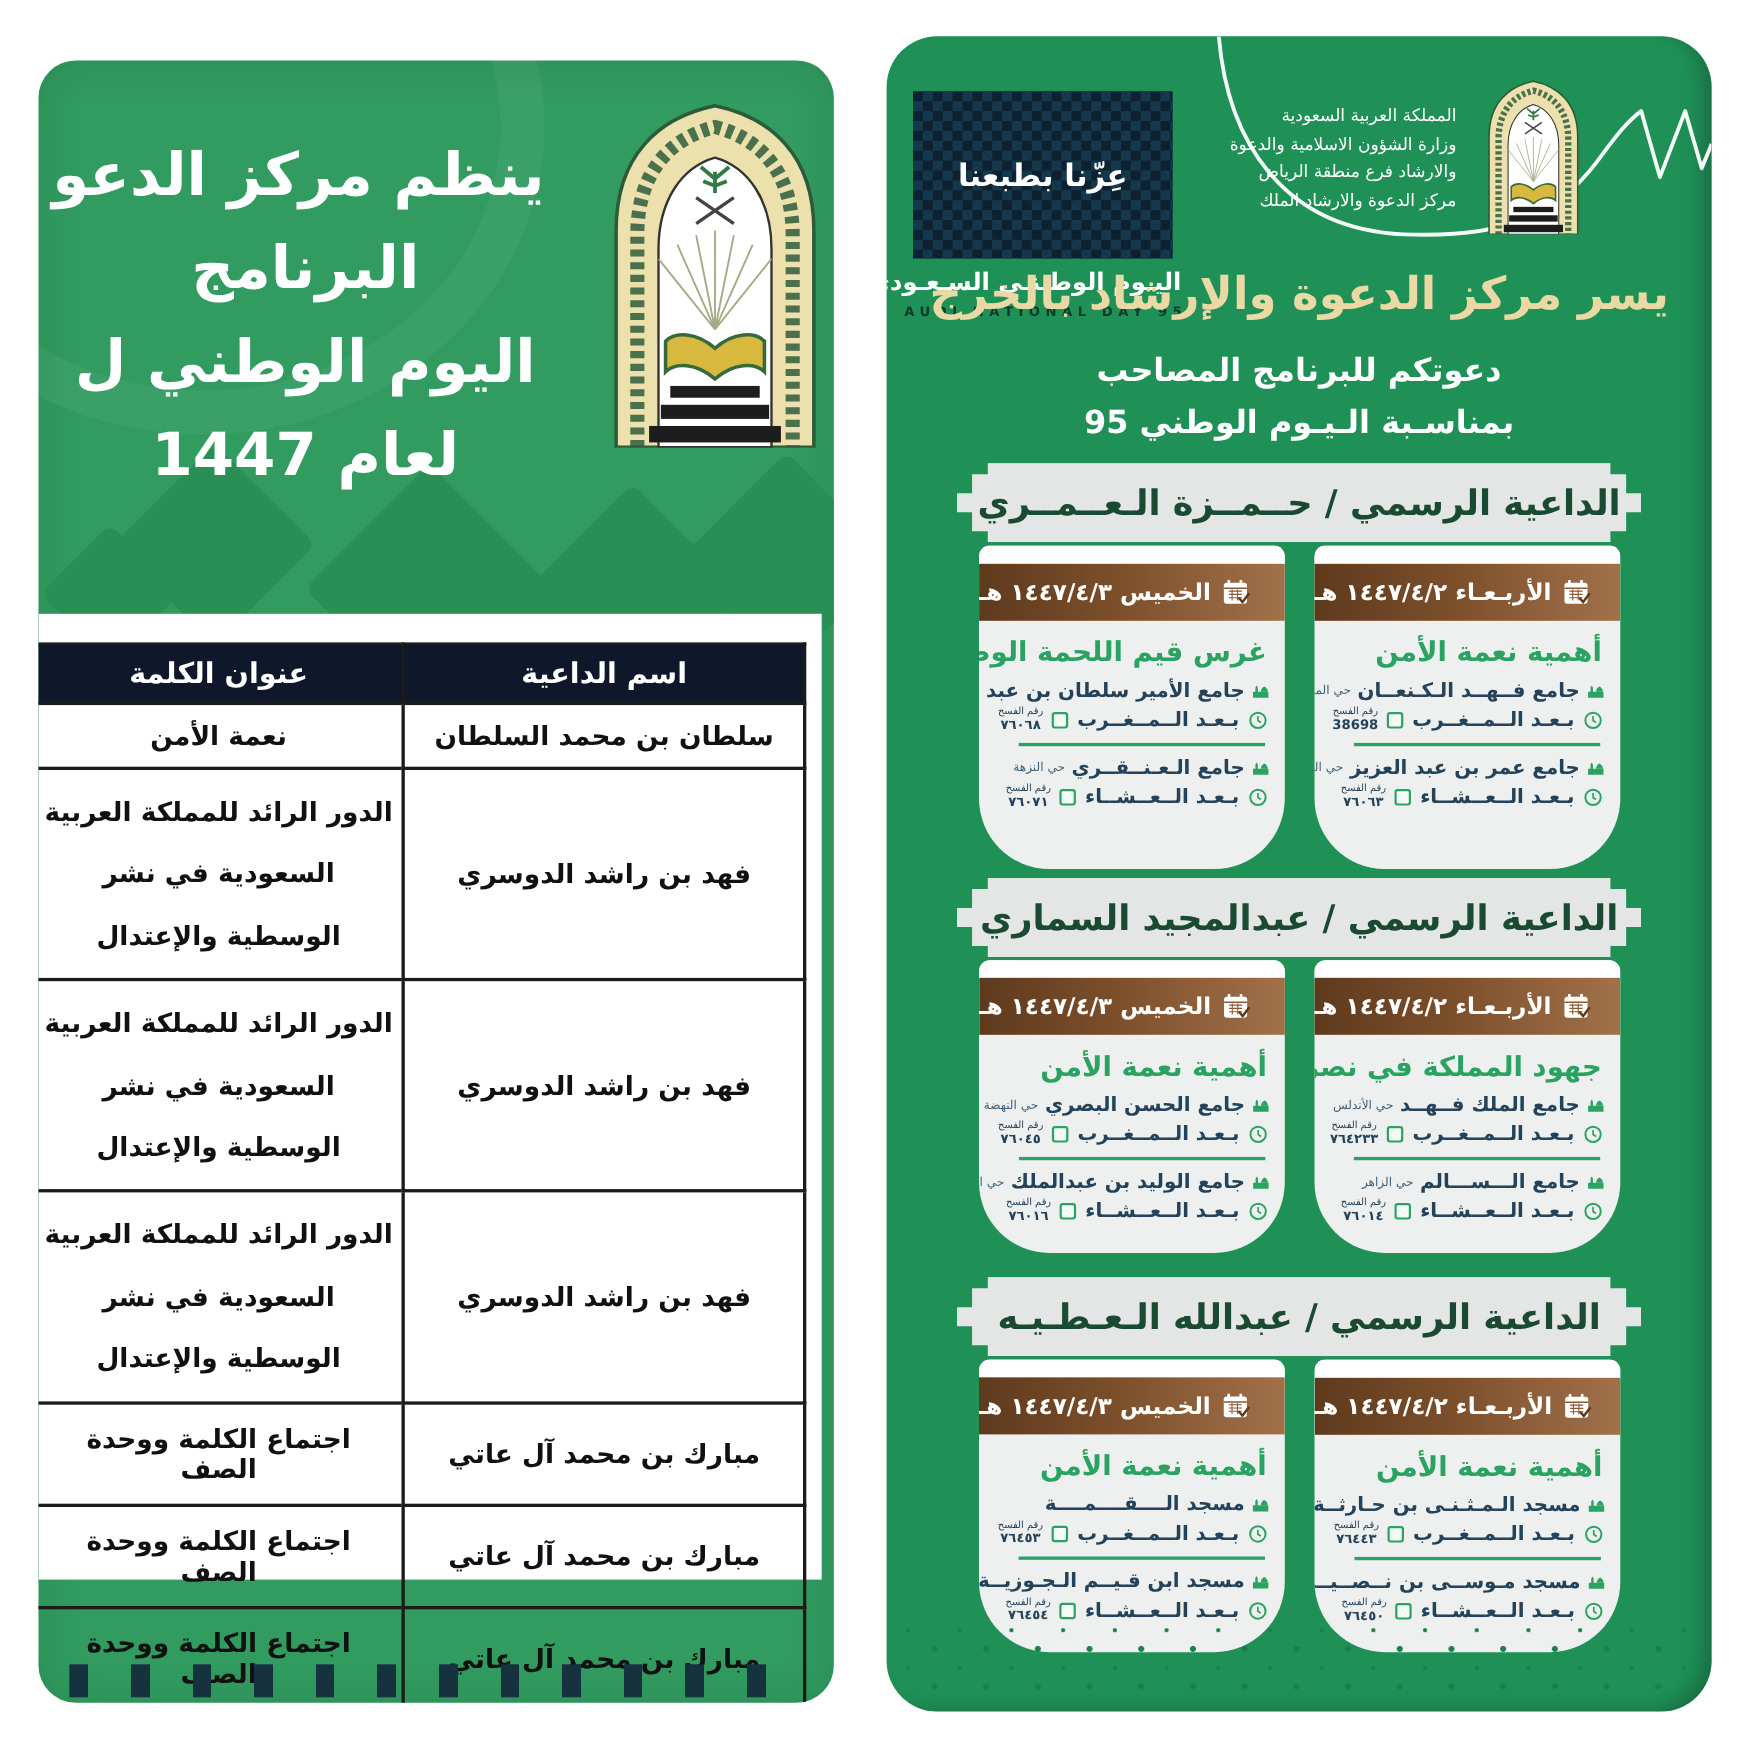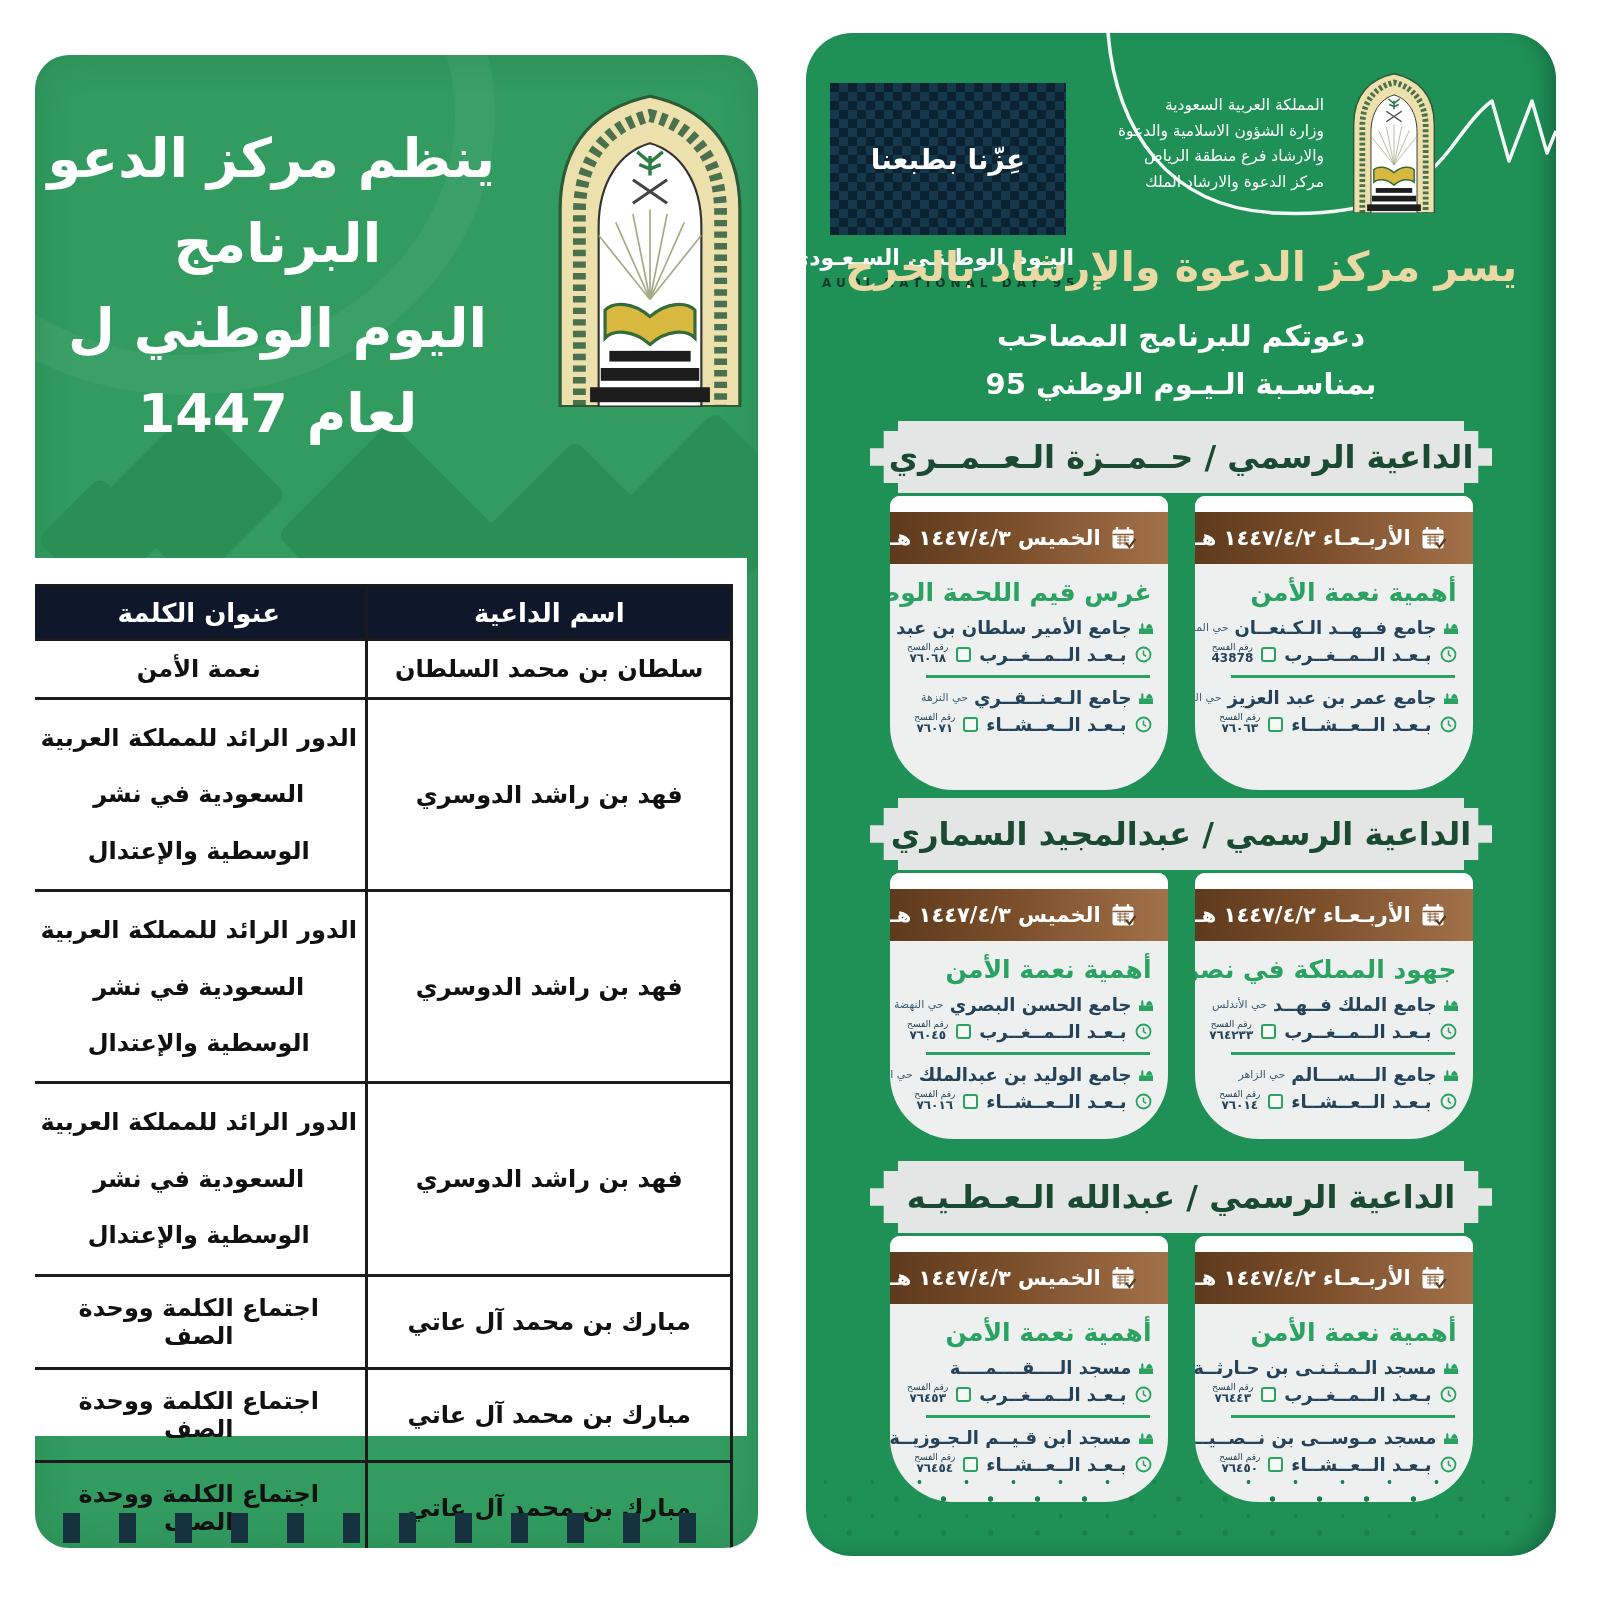--- a/index.html
+++ b/index.html
@@ -280,21 +280,21 @@
       <span class="clock-icon">
         <svg width="17" height="17" viewBox="0 0 17 17">
           <circle cx="8.5" cy="8.5" r="7" fill="none" stroke="#2aa261" stroke-width="1.8"></circle>
           <path d="M8.5,4.6 V8.7 L11.2,10.4" stroke="#2aa261" stroke-width="1.5" fill="none"></path>
         </svg>
       </span>
       <span class="time-text">بـعـد الــمــغــرب</span>
       <span class="permit-box"></span>
       <span class="permit">
         <span class="permit-label">رقم الفسح</span>
-        <span class="permit-num">43878</span>
+        <span class="permit-num">38698</span>
       </span>
     </div>
     <div class="slot-sep"></div>
   </div>
 
   <div class="slot">
     <div class="mosque-row">
       <span class="mosque-icon">
         <svg width="16" height="14" viewBox="0 0 16 14">
           <path d="M1,13 V7.5 h2.2 V3.6 l1.1,-1.8 1.1,1.8 V7.5 H15 V13 Z" fill="#2aa261"></path>

